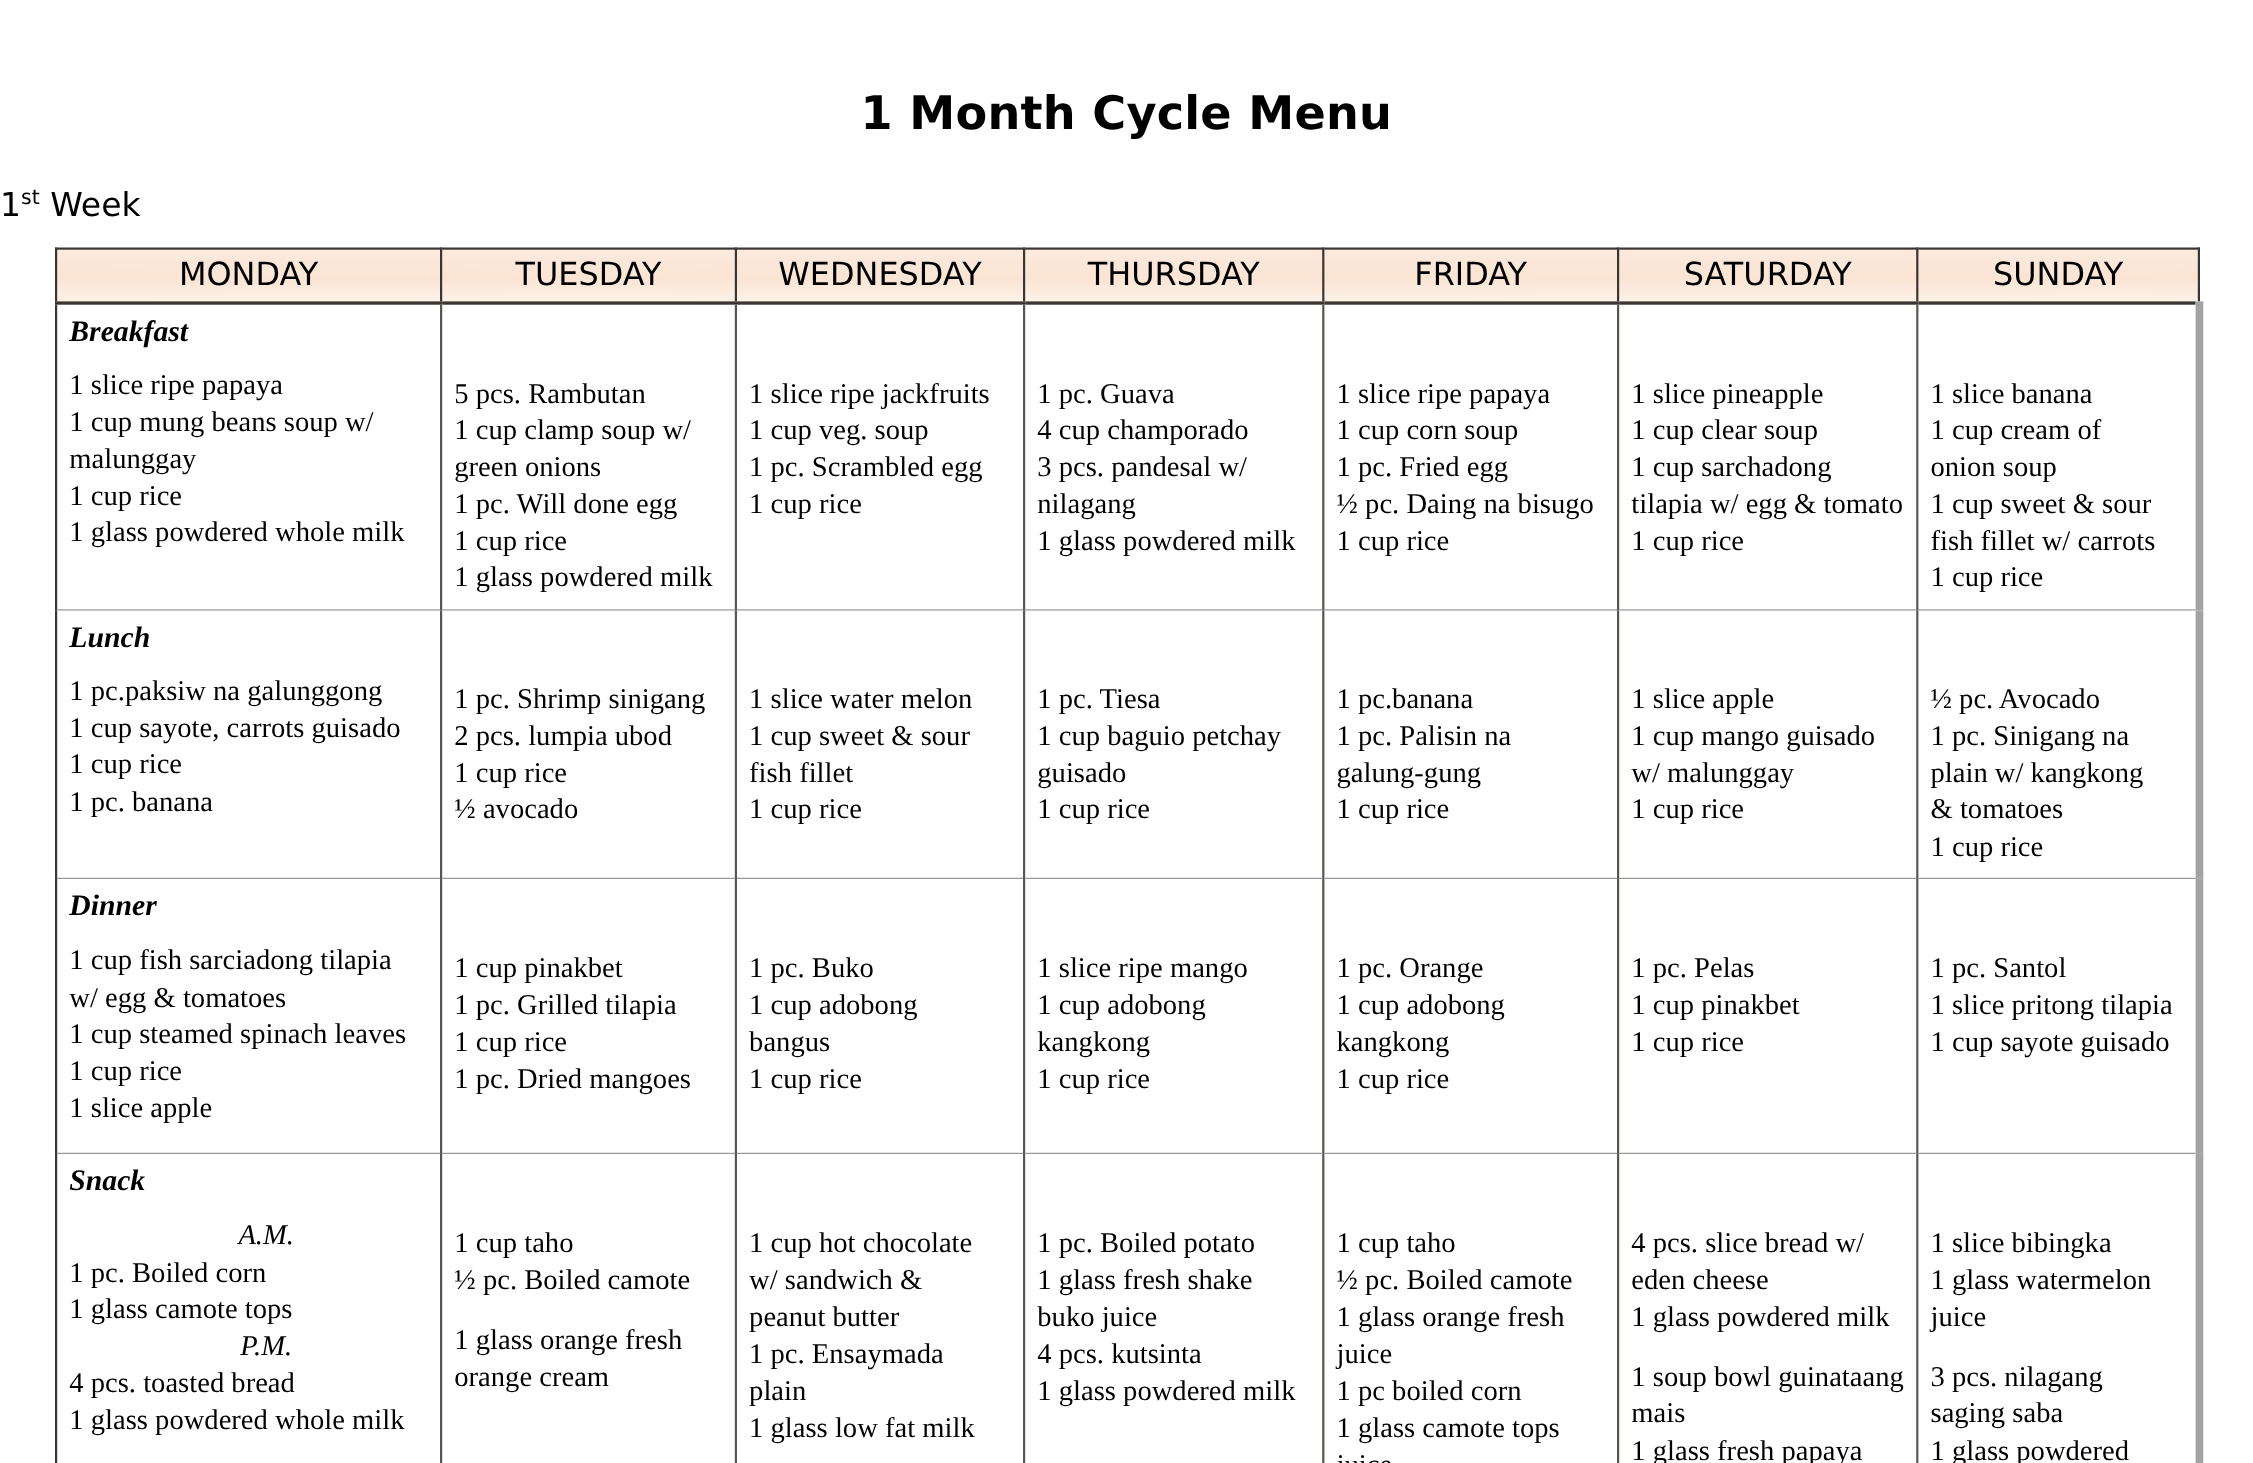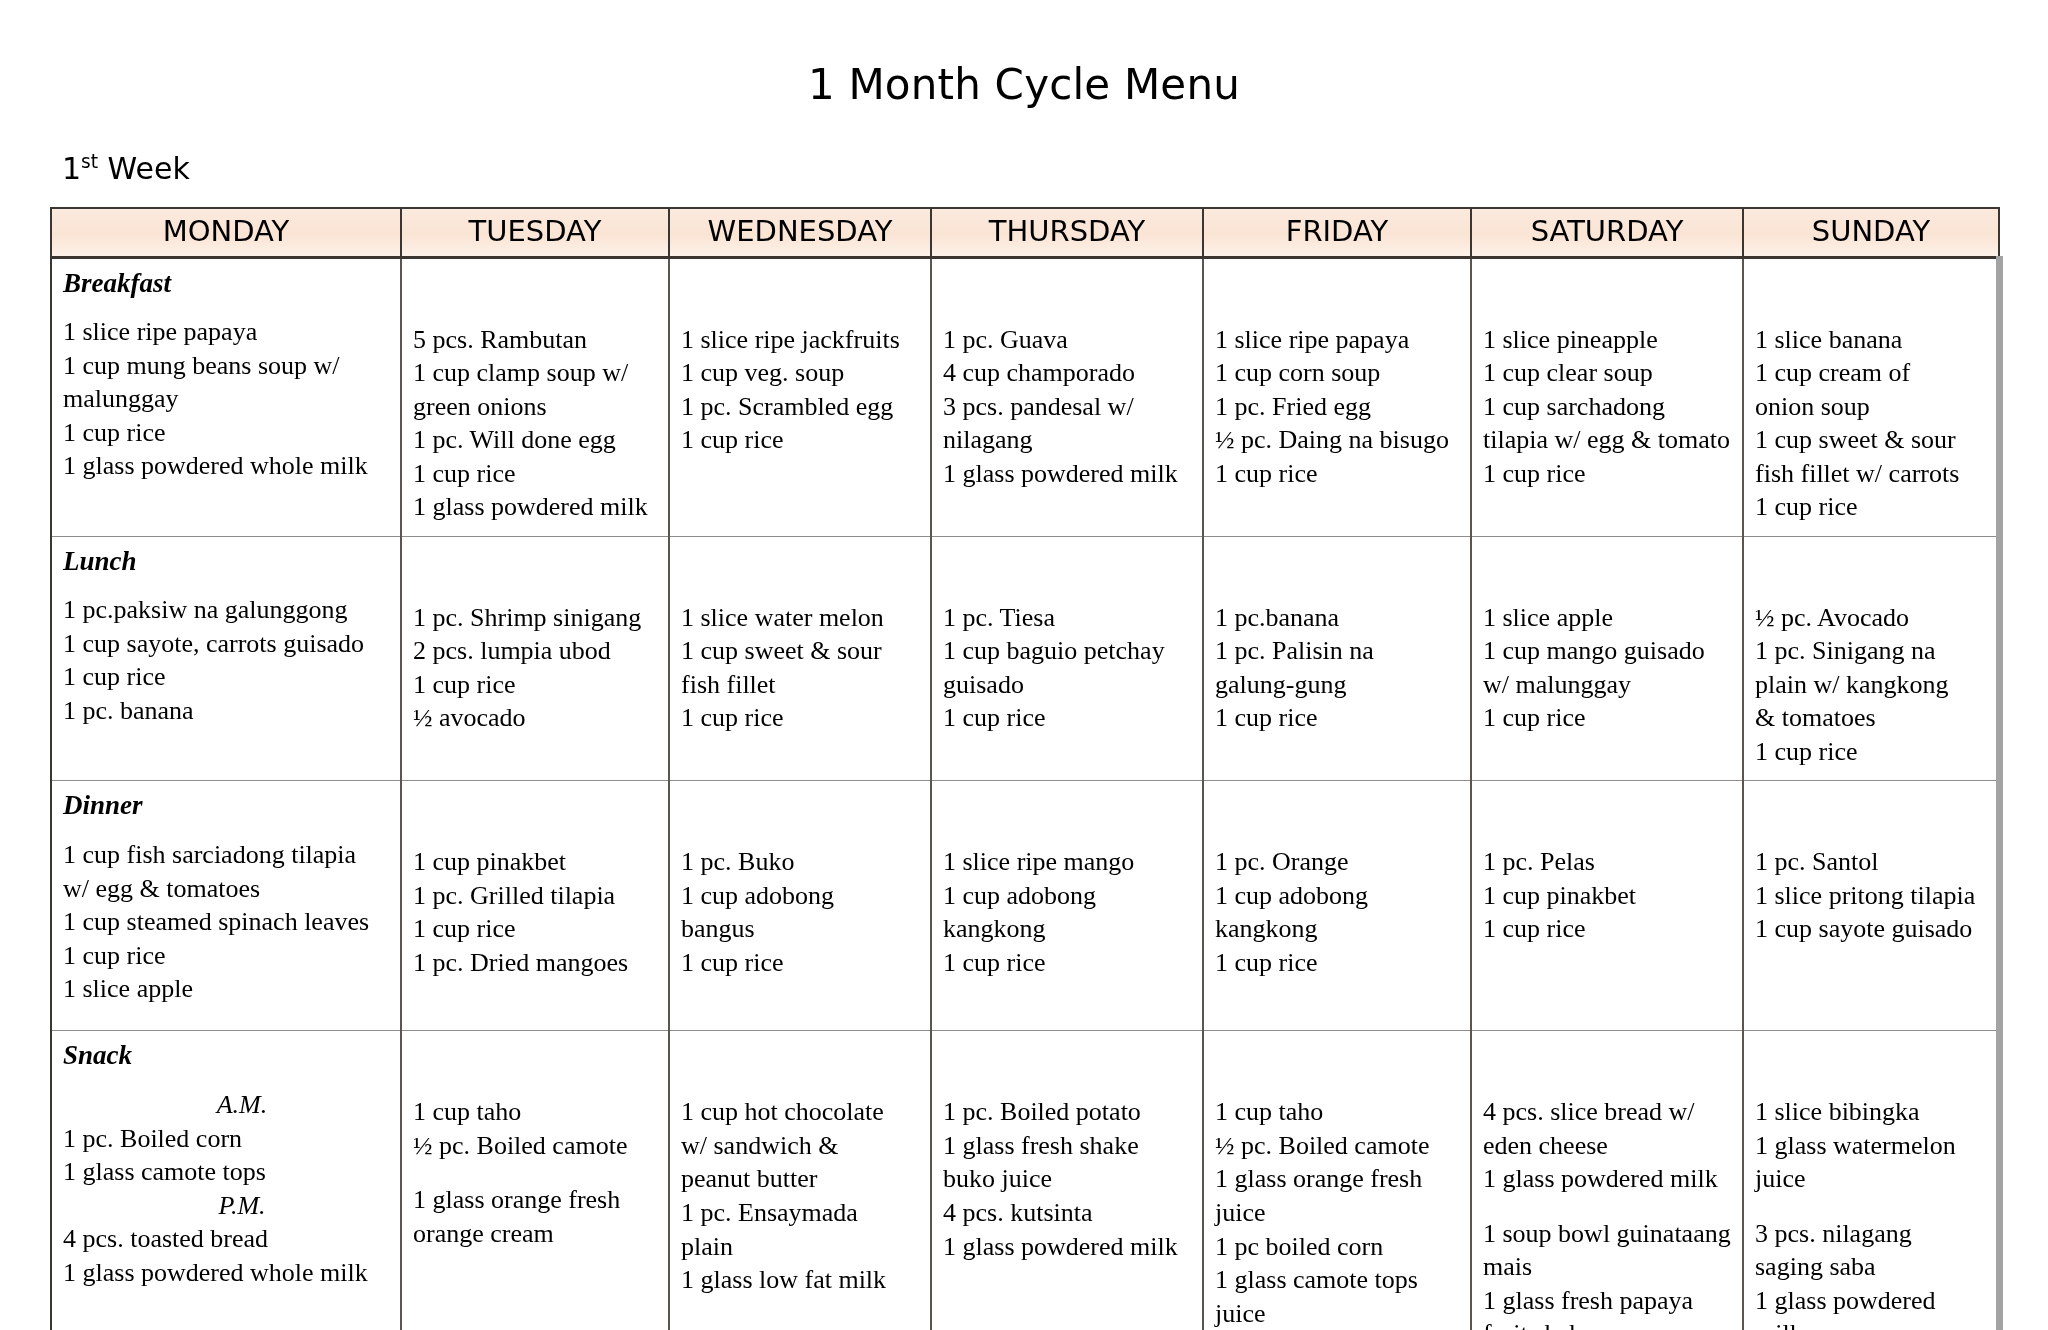--- a/index.html
+++ b/index.html
@@ -17,32 +17,31 @@
   }
   .page {
     position: relative;
     width: 2048px;
     height: 1330px;
     padding: 0;
   }
   .doc-title {
     text-align: center;
     font-family: "DejaVu Sans", "Liberation Sans", sans-serif;
-    font-weight: normal;
+    font-weight: bold;
     font-size: 42px;
     letter-spacing: 0.2px;
     margin: 0;
-    padding-top: 62px;
+    padding-top: 80px;
     line-height: 1.1;
   }
   .week-label {
     font-family: "DejaVu Sans", "Liberation Sans", sans-serif;
     font-size: 30px;
     margin: 0;
-    padding-left: 62px;
     padding-top: 44px;
     line-height: 1.1;
   }
   .week-label sup {
     font-size: 0.62em;
     vertical-align: super;
     line-height: 0;
   }
   .table-wrap {
     padding: 22px 50px 0 50px;

